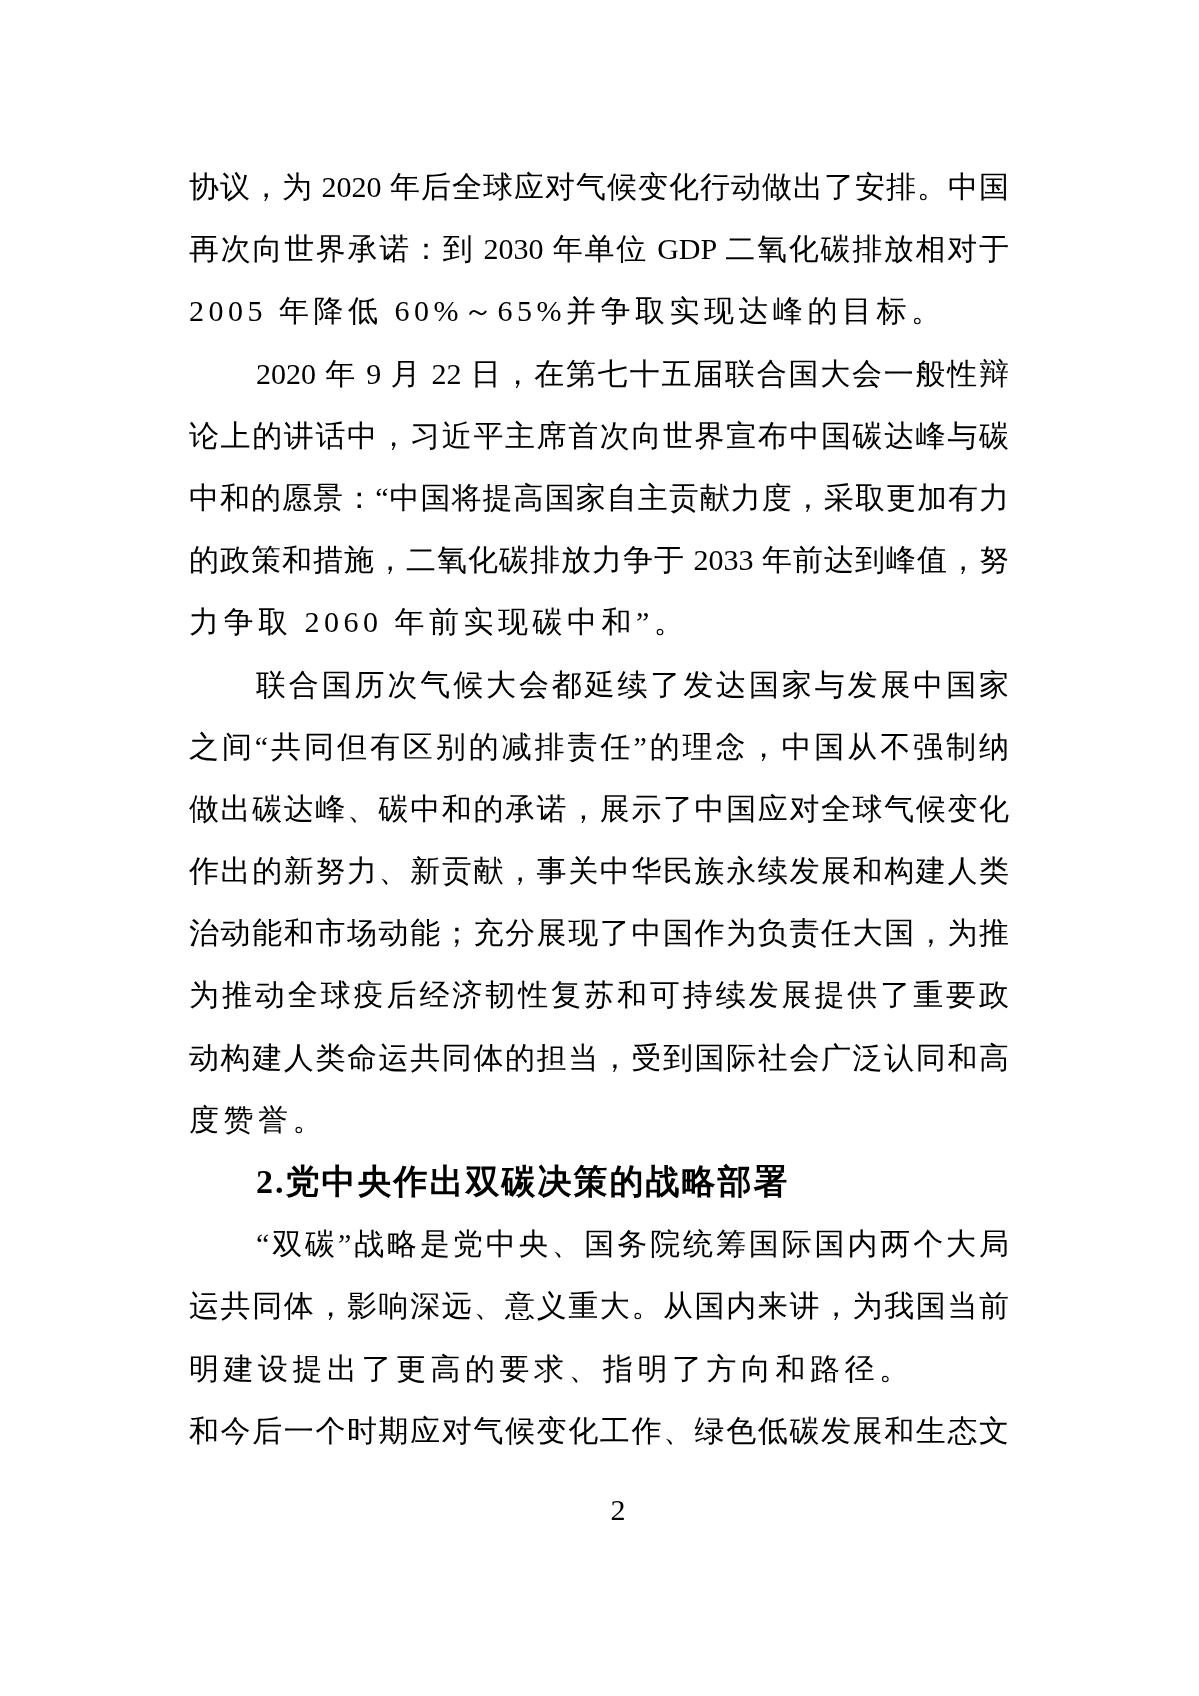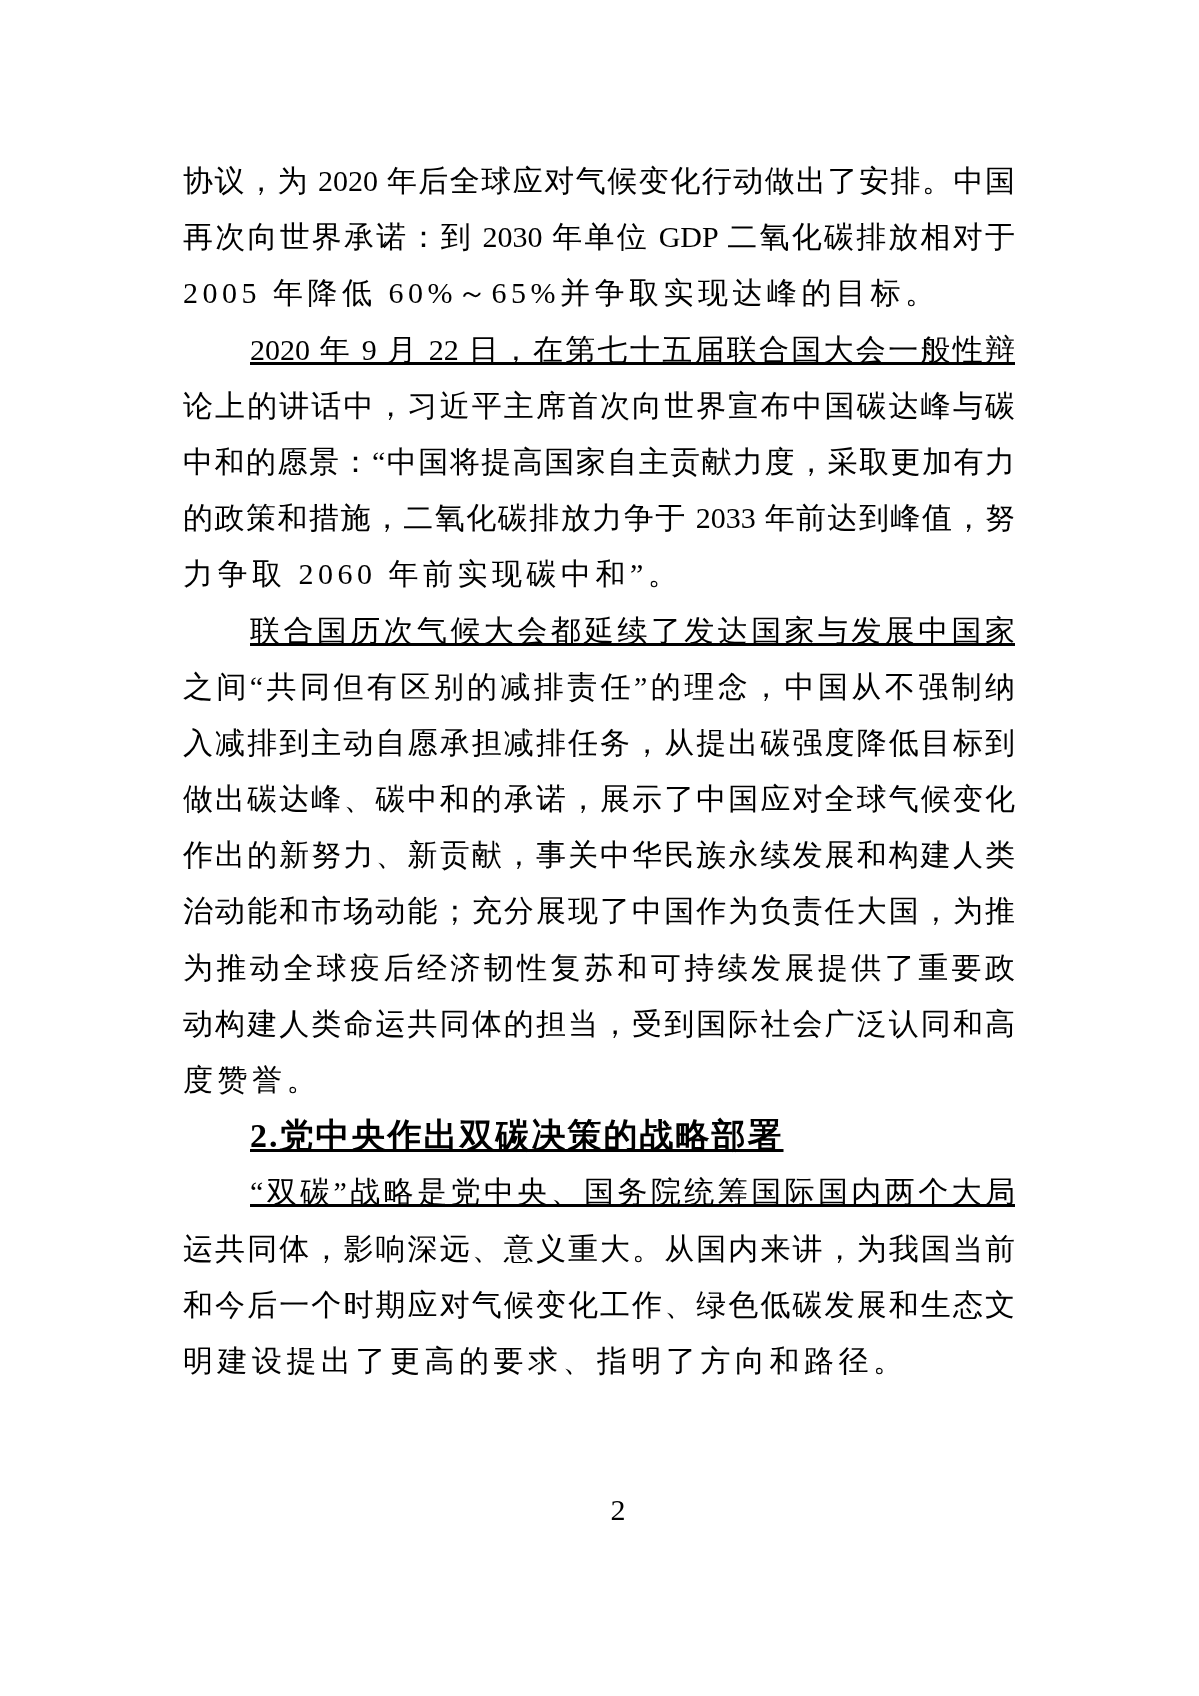--- a/index.html
+++ b/index.html
@@ -17,21 +17,21 @@
     inset: 0;
     background: #ffffff;
   }
   .body-text {
     position: absolute;
     left: 183px;
     top: 153px;
     width: 832px;
   }
   .line {
-    margin: 0;
+    margin: 6px;
     padding: 0;
     height: 56.2px;
     line-height: 56.2px;
     font-size: 30px;
     font-weight: normal;
     white-space: normal;
     overflow: hidden;
   }
   
   .j {
@@ -39,21 +39,21 @@
     text-align-last: justify;
     text-justify: inter-character;
   }
   
   .end {
     text-align: center;
     text-align-last: left;
     letter-spacing: 4.5px;
   }
   
-  .ind { text-indent: 67px; text-decoration: underline; }
+  .ind { text-indent: 67px; }
   .heading {
     font-weight: 700;
     font-size: 34px;
     letter-spacing: 2px;
     text-align: right;
     text-align-last: left;
   }
   .page-number {
     position: absolute;
     left: 183px;
@@ -74,28 +74,27 @@
     <p class="line j">协议，为 2020 年后全球应对气候变化行动做出了安排。中国</p>
     <p class="line j">再次向世界承诺：到 2030 年单位 GDP 二氧化碳排放相对于</p>
     <p class="line end">2005 年降低 60%～65%并争取实现达峰的目标。</p>
     <p class="line ind j">2020 年 9 月 22 日，在第七十五届联合国大会一般性辩</p>
     <p class="line j">论上的讲话中，习近平主席首次向世界宣布中国碳达峰与碳</p>
     <p class="line j">中和的愿景：“中国将提高国家自主贡献力度，采取更加有力</p>
     <p class="line j">的政策和措施，二氧化碳排放力争于 2033 年前达到峰值，努</p>
     <p class="line end">力争取 2060 年前实现碳中和”。</p>
     <p class="line ind j">联合国历次气候大会都延续了发达国家与发展中国家</p>
     <p class="line j">之间“共同但有区别的减排责任”的理念，中国从不强制纳</p>
-    <p class="line j">入减排到主动自愿承担减排任务，从提出碳强度降低目标到</p>
     <p class="line j">做出碳达峰、碳中和的承诺，展示了中国应对全球气候变化</p>
     <p class="line j">作出的新努力、新贡献，事关中华民族永续发展和构建人类命，</p>
     <p class="line j">治动能和市场动能；充分展现了中国作为负责任大国，为推</p>
     <p class="line j">为推动全球疫后经济韧性复苏和可持续发展提供了重要政</p>
     <p class="line j">动构建人类命运共同体的担当，受到国际社会广泛认同和高</p>
     <p class="line end">度赞誉。</p>
     <h2 class="line heading ind">2.党中央作出双碳决策的战略部署</h2>
     <p class="line ind j">“双碳”战略是党中央、国务院统筹国际国内两个大局</p>
     <p class="line j">运共同体，影响深远、意义重大。从国内来讲，为我国当前</p>
+    <p class="line end">明建设提出了更高的要求、指明了方向和路径。</p>
     <p class="line j">和今后一个时期应对气候变化工作、绿色低碳发展和生态文</p>
-    <p class="line end">明建设提出了更高的要求、指明了方向和路径。</p>
   </div>
 
   <div class="page-number">2</div>
 </div>
 
 </body></html>

